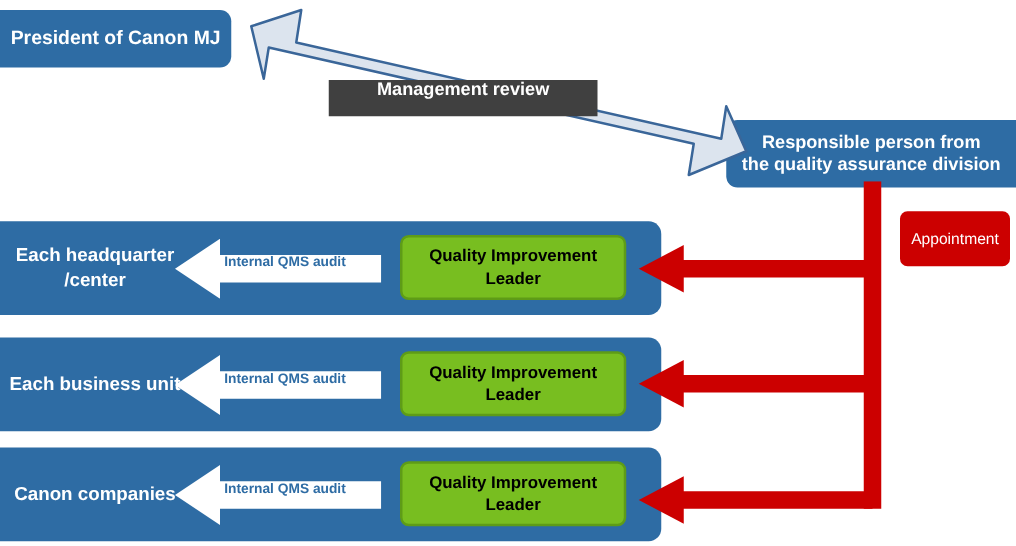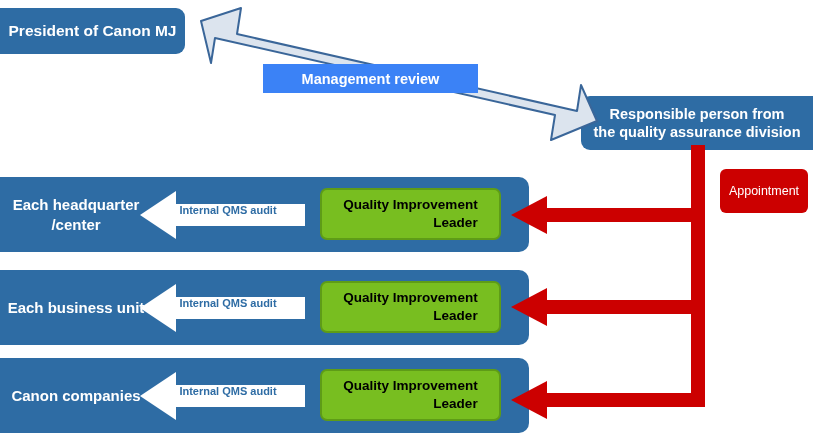--- a/index.html
+++ b/index.html
@@ -59,26 +59,25 @@
   }
   #responsible .box-text { padding-right: 16px; }
 
   
   #mgmt-review {
     position: absolute;
     left: 263px;
     top: 64px;
     width: 215px;
     height: 29px;
-    background: #3b82f6;
+    background: #404040;
     color: #ffffff;
     font-size: 14.5px;
     font-weight: 700;
     display: flex;
-    align-items: center;
     justify-content: center;
     z-index: 6;
   }
 
   
   #double-arrow {
     position: absolute;
     left: 185px;
     top: 5px;
     width: 420px;
@@ -150,21 +149,21 @@
     border: 2px solid #5E9C17;
     border-radius: 7px;
     box-sizing: border-box;
     display: flex;
     align-items: center;
     justify-content: center;
     color: #000000;
     font-size: 13.5px;
     font-weight: 700;
     line-height: 1.3;
-    text-align: right;
+    text-align: center;
     white-space: pre-line;
   }
 
   
   #red-tree {
     position: absolute;
     left: 505px;
     top: 145px;
     width: 215px;
     height: 275px;

